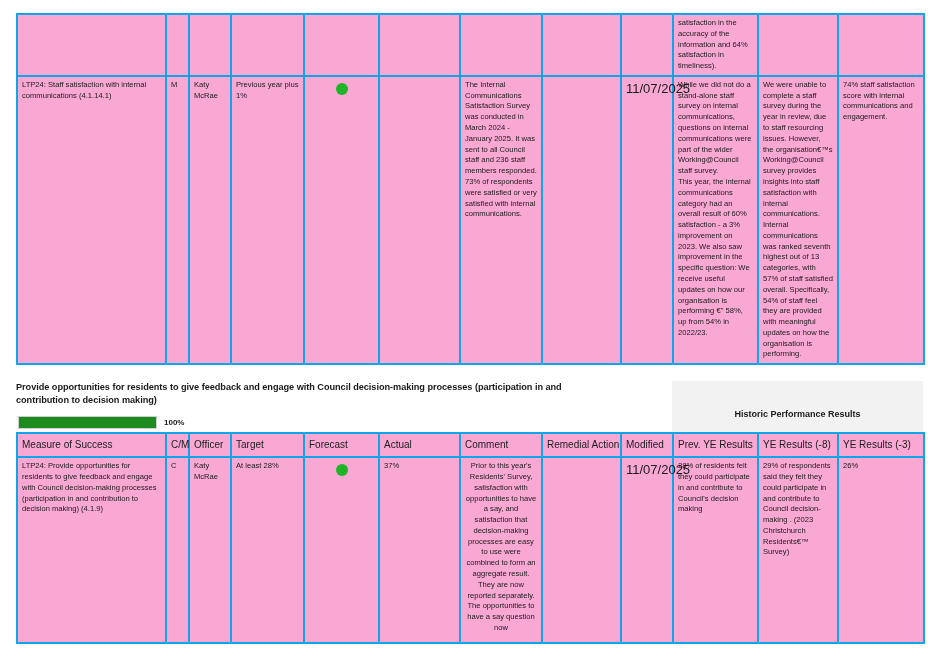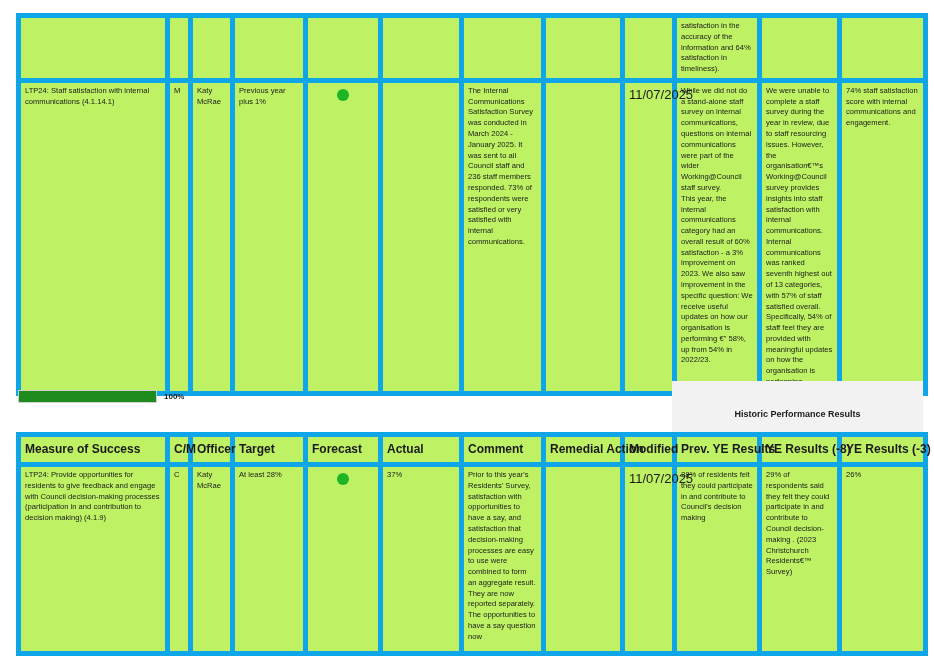--- a/index.html
+++ b/index.html
@@ -25,32 +25,32 @@
 
   
   table.perf {
     border-collapse: collapse;
     table-layout: fixed;
     width: 907px;
     font-size: 7.6px;
     line-height: 1.42;
   }
   table.perf td, table.perf th {
-    border: 5px solid #0ea5e9;
+    border: 2px solid #0ea5e9;
     vertical-align: top;
     padding: 3px 4px 3px 4px;
     text-align: left;
     font-weight: normal;
     word-wrap: break-word;
     overflow-wrap: break-word;
-    background: #bef264;
+    background: #f9a8d4;
   }
   table.perf th {
-    font-weight: bold;
-    font-size: 12px;
+    font-weight: normal;
+    font-size: 10px;
     white-space: nowrap;
     vertical-align: middle;
     padding-top: 4px;
     padding-bottom: 4px;
   }
   td.hist, th.hist { background: #f2f2f2; }
 
   
   col.c-measure   { width: 149px; }
   col.c-cm        { width: 23px;  }
@@ -212,20 +212,21 @@
 This year, the internal communications category had an overall result of 60% satisfaction - a 3% improvement on 2023. We also saw improvement in the specific question: We receive useful updates on how our organisation is performing €" 58%, up from 54% in 2022/23.</td>
           <td class="hist">We were unable to complete a staff survey during the year in review, due to staff resourcing issues. However, the organisation€™s Working@Council survey provides insights into staff satisfaction with internal communications. Internal communications was ranked seventh highest out of 13 categories, with 57% of staff satisfied overall. Specifically, 54% of staff feel they are provided with meaningful updates on how the organisation is performing.</td>
           <td class="hist">74% staff satisfaction score with internal communications and engagement.</td>
         </tr>
       </tbody>
     </table>
   </div>
 
   <div id="section-two">
 
+    <div class="sec-title">Provide opportunities for residents to give feedback and engage with Council decision-making processes (participation in and contribution to decision making)</div>
 
     <div class="progress-row">
       <div class="progress-bar-outer">
         <div class="progress-bar-fill" id="progress-fill" style="width: 100%; background: rgb(30, 139, 30);"></div>
       </div>
       <div class="progress-label">100%</div>
     </div>
 
     <div id="hist-banner">
       <div class="hist-title">Historic Performance Results</div>
@@ -268,21 +269,21 @@
             <td class="tall-cell">LTP24: Provide opportunities for residents to give feedback and engage with Council decision-making processes (participation in and contribution to decision making) (4.1.9)</td>
             <td class="cm-cell">C</td>
             <td>Katy McRae</td>
             <td>At least 28%</td>
             <td>
               <span class="dot-wrap">
                 <span class="dot" style="background: rgb(29, 181, 38);"></span>
               </span>
             </td>
             <td>37%</td>
-            <td style="white-space: pre-wrap;">Prior to this year's Residents' Survey, satisfaction with opportunities to have a say, and satisfaction that decision-making processes are easy to use were combined to form an aggregate result. They are now reported separately.
+            <td style="white-space: pre-wrap; text-align: center;">Prior to this year's Residents' Survey, satisfaction with opportunities to have a say, and satisfaction that decision-making processes are easy to use were combined to form an aggregate result. They are now reported separately.
 The opportunities to have a say question now</td>
             <td></td>
             <td class="modified-cell">11/07/2025</td>
             <td class="hist">28% of residents felt they could participate in and contribute to Council's decision making</td>
             <td class="hist">29% of respondents said they felt they could participate in and contribute to Council decision-making . (2023 Christchurch Residents€™ Survey)</td>
             <td class="hist">26%</td>
           </tr>
         </tbody>
       </table>
     </div>

